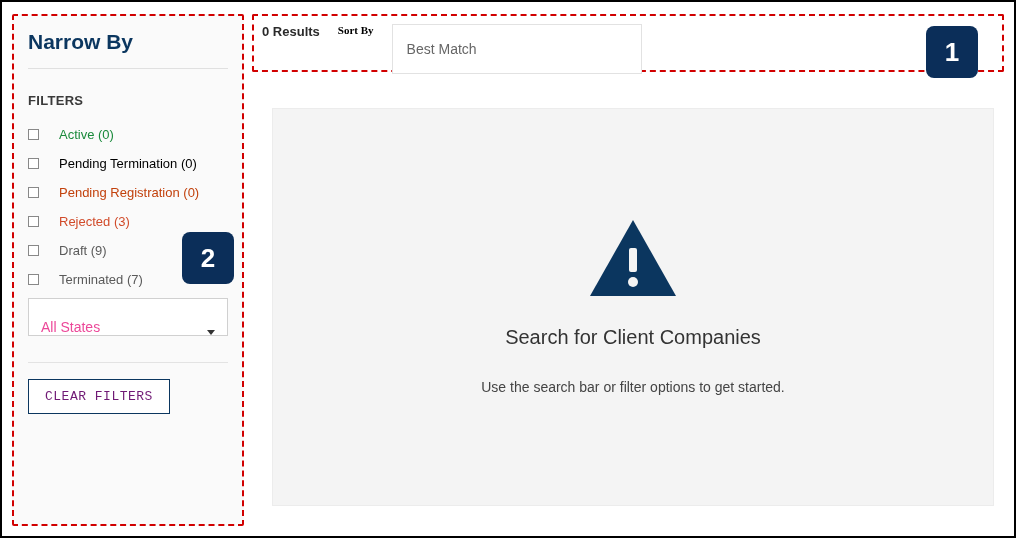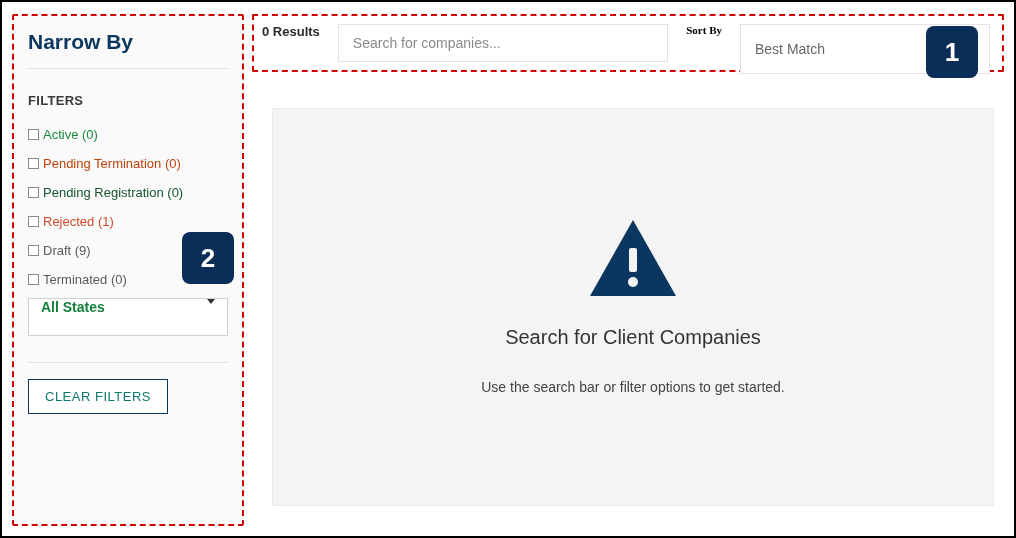--- a/index.html
+++ b/index.html
@@ -36,65 +36,65 @@
     font-size: 13px;
     font-weight: 700;
     letter-spacing: .3px;
     margin-top: 24px;
     margin-bottom: 12px;
   }
   .filter-list { list-style: none; }
   .filter-item {
     display: flex;
     align-items: center;
-    gap: 4px;
+    gap: 20px;
     font-size: 13px;
     padding: 7px 0;
   }
   .cb {
     width: 11px; height: 11px;
     border: 1px solid #888;
     background: #fff;
     display: inline-block;
     flex-shrink: 0;
   }
   .state-select {
     margin-top: 4px;
     border: 1px solid #d0d0d0;
     background: #fff;
     height: 38px;
     display: flex;
-    align-items: flex-start;
+    align-items: flex-end;
     justify-content: space-between;
     padding: 0 12px;
     font-size: 14px;
-    color: #15803d;
-    font-weight: bold;
+    color: #ec4899;
   }
   .dropdown-caret {
     width: 0; height: 0;
     border-left: 4px solid transparent;
     border-right: 4px solid transparent;
     border-top: 5px solid #333;
   }
   .sidebar hr {
     border: none;
     border-top: 1px solid #e3e3e3;
     margin: 26px 0 16px 0;
   }
   .clear-btn {
     border: 1.5px solid #0b365f;
-    color: #0f766e;
+    color: #701a75;
     background: #fff;
     font-size: 13px;
     letter-spacing: .5px;
     padding: 9px 16px;
     width: fit-content;
     cursor: pointer;
     font-weight: 500;
+    font-family: Liberation Mono, monospace;
   }
 
   .main {
     flex: 1;
     display: flex;
     flex-direction: column;
     padding-left: 8px;
   }
   .topbar {
     display: flex;
@@ -188,54 +188,53 @@
     <div class="narrow-title">Narrow By</div>
 
     <div class="section-label">FILTERS</div>
     <ul class="filter-list">
       <li class="filter-item">
         <span class="cb"></span>
         <span style="color:#1a8a3b">Active (0)</span>
       </li>
       <li class="filter-item">
         <span class="cb"></span>
-        <span style="color:#c2410c">Pending Termination (0)</span>
-      </li>
-      <li class="filter-item">
-        <span class="cb"></span>
-        <span style="color:#14532d">Pending Registration (0)</span>
-      </li>
-      <li class="filter-item">
-        <span class="cb"></span>
-        <span style="color:#d14b2a">Rejected (1)</span>
+        <span style="color:#000000">Pending Termination (0)</span>
+      </li>
+      <li class="filter-item">
+        <span class="cb"></span>
+        <span style="color:#c2410c">Pending Registration (0)</span>
+      </li>
+      <li class="filter-item">
+        <span class="cb"></span>
+        <span style="color:#d14b2a">Rejected (3)</span>
       </li>
       <li class="filter-item">
         <span class="cb"></span>
         <span style="color:#5a5a5a">Draft (9)</span>
       </li>
       <li class="filter-item">
         <span class="cb"></span>
-        <span style="color:#5a5a5a">Terminated (0)</span>
+        <span style="color:#5a5a5a">Terminated (7)</span>
       </li>
     </ul>
 
     <div class="state-select">
       <span>All States</span>
       <span class="dropdown-caret"></span>
     </div>
 
     <hr>
 
     <button class="clear-btn">CLEAR FILTERS</button>
   </aside>
 
   <main class="main">
     <div class="topbar">
       <div class="results-count">0 Results</div>
-      <input class="search-input" type="text" placeholder="Search for companies..." style="">
       <div class="sortby-label">Sort By</div>
       <div class="sort-select">
         <span>Best Match</span>
       </div>
     </div>
 
     <div class="content-area">
       <span class="warn-icon">
         <svg width="86" height="76" viewBox="0 0 86 76">
           <path d="M43 0 L86 76 L0 76 Z" fill="#0b365f"></path>

